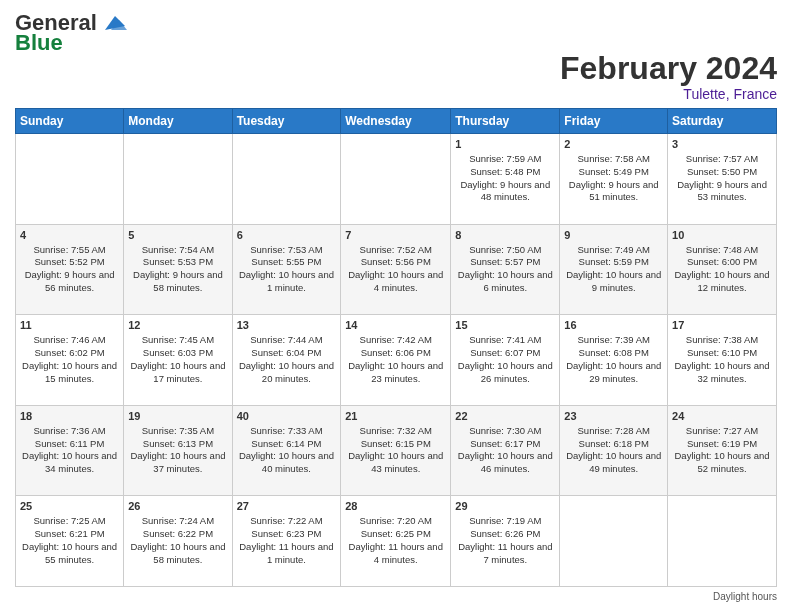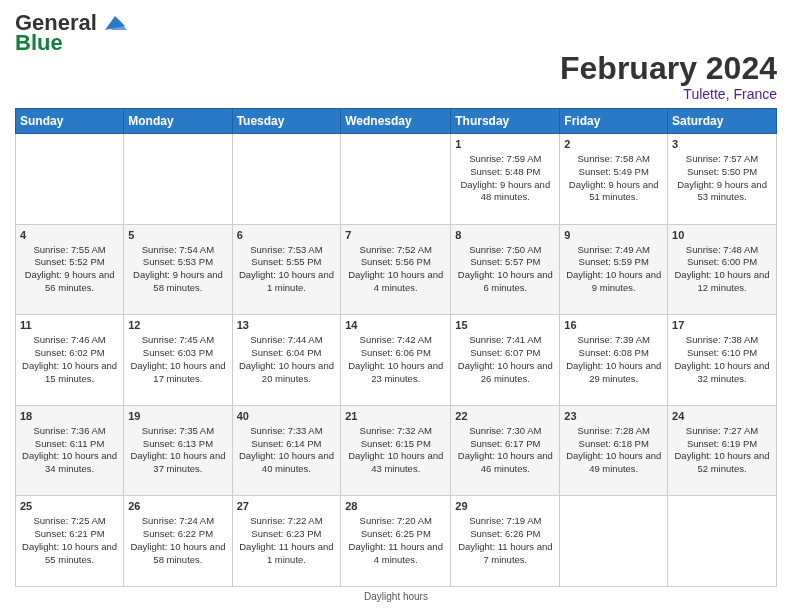--- a/index.html
+++ b/index.html
@@ -82,21 +82,21 @@
       font-size: 9.5px;
       color: #333;
       line-height: 1.35;
       text-align: center;
     }
     .empty { background: #fff !important; }
     .footer {
       margin-top: 4px;
       font-size: 10px;
       color: #555;
-      text-align: center;
+      text-align: right;
     }
   </style>
 </head>
 <body>
 
 <div class="page">
   <div class="header">
     <div class="logo">
       <div style="display:flex;align-items:center;gap:0;">
         <span style="font-size:22px;font-weight:bold;color:#333;">General</span>

